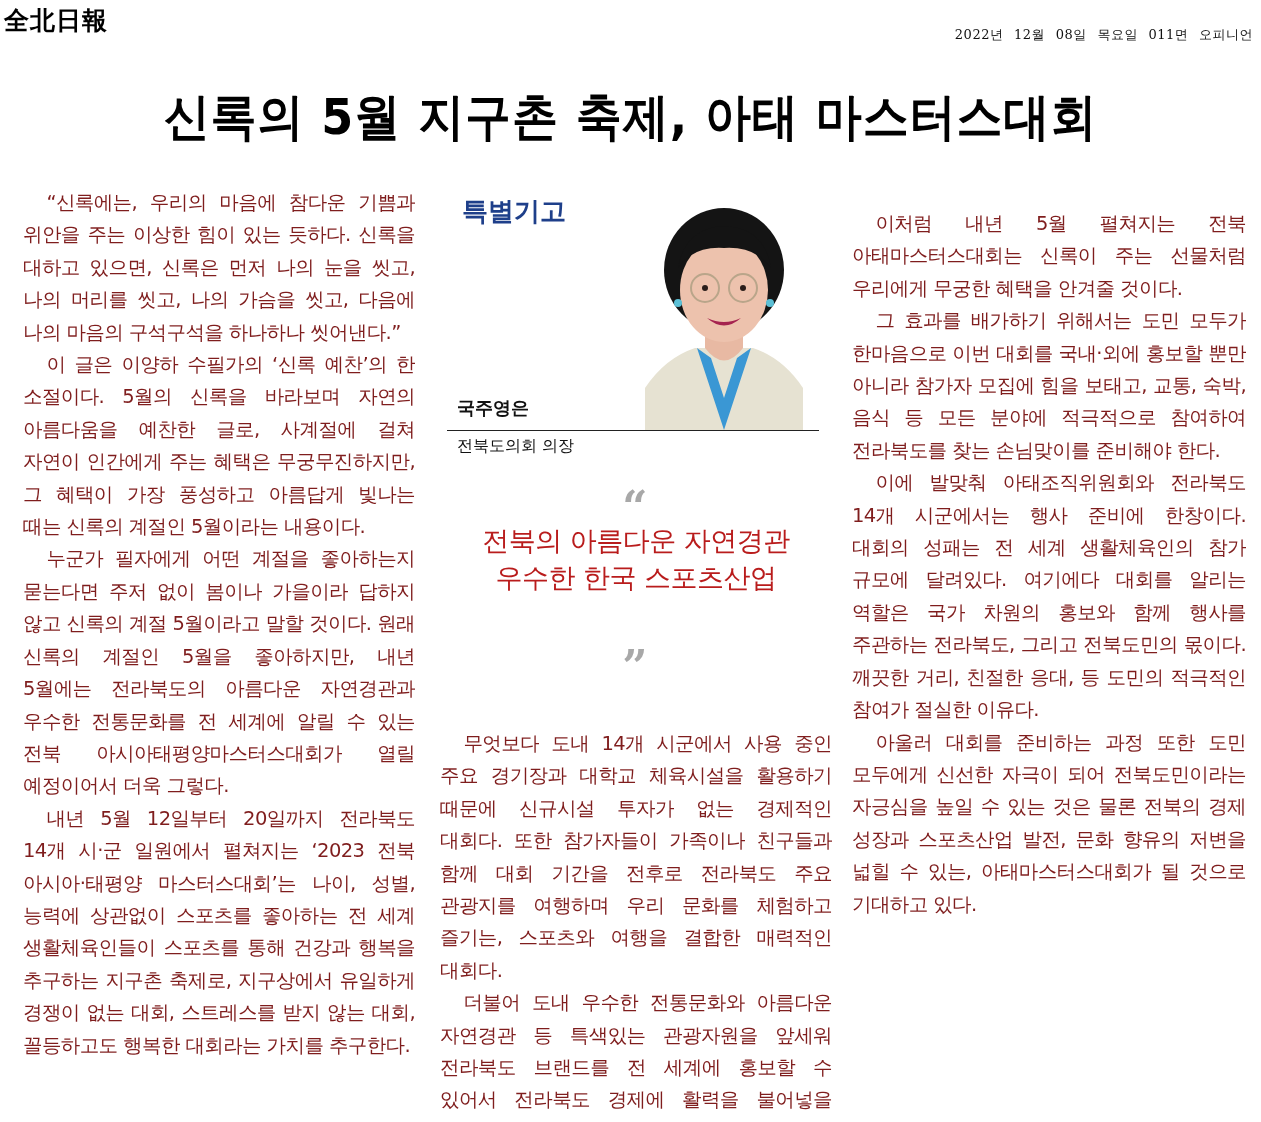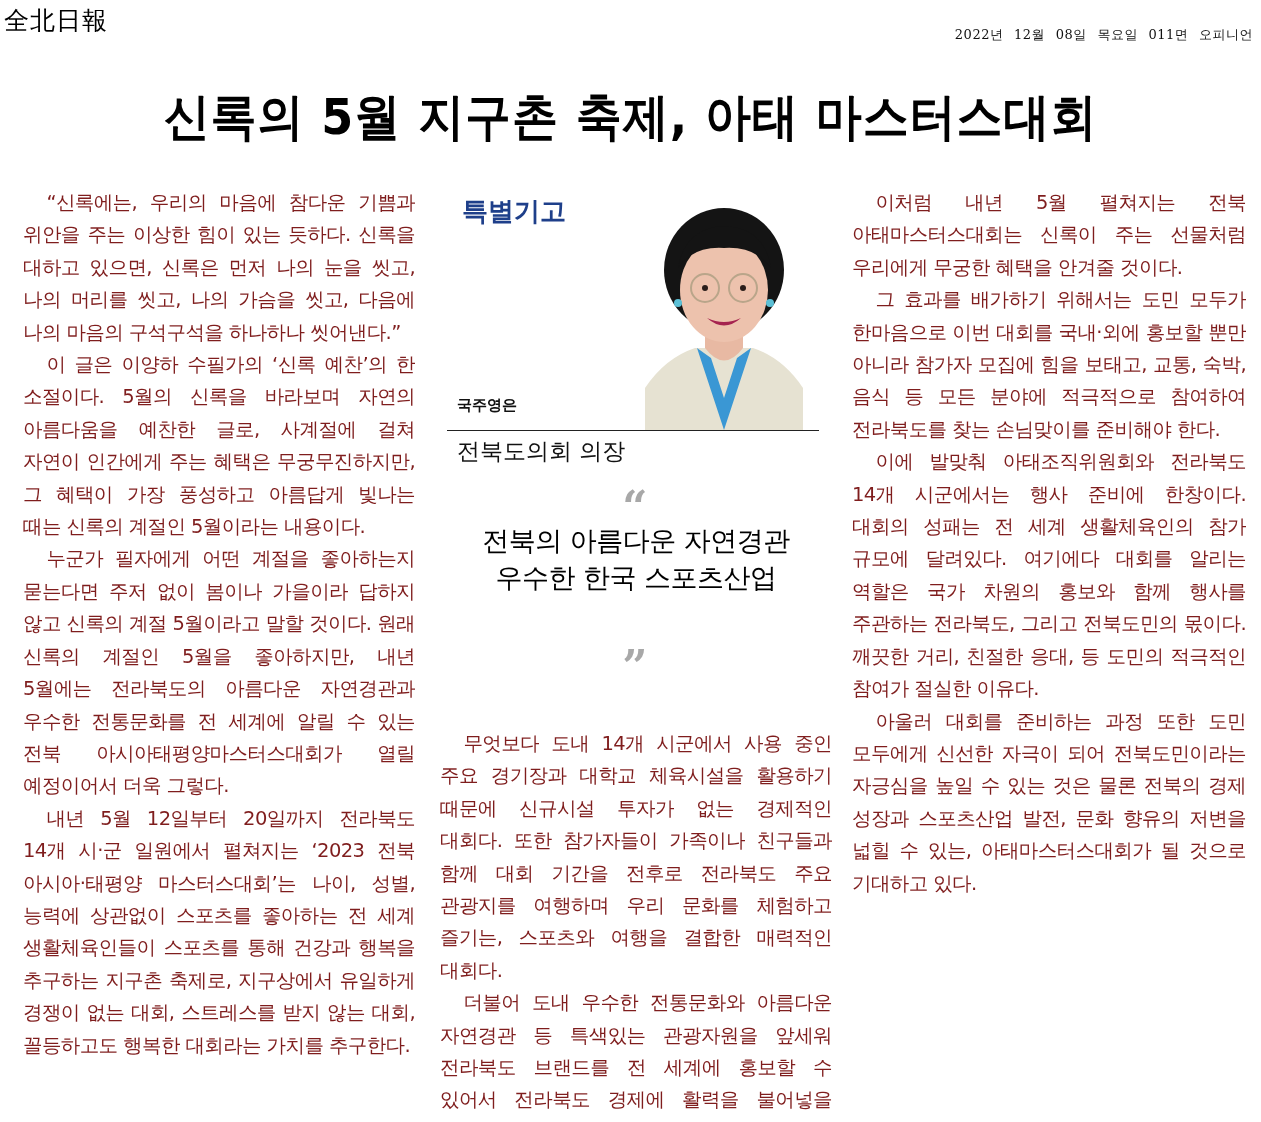--- a/index.html
+++ b/index.html
@@ -1,38 +1,38 @@
 <!DOCTYPE html>
 <html><head>
 <meta charset="utf-8">
 <style>
   * { margin:0; padding:0; box-sizing:border-box; }
   html, body { width:1261px; height:1122px; background:#ffffff; overflow:hidden; }
   body { position:relative; font-family:"DejaVu Sans", sans-serif; color:#1a1a1a; }
 
-  .masthead { position:absolute; left:4px; top:4px; font-family:"DejaVu Serif", serif; font-weight:normal; font-size:25px; letter-spacing:1px; color:#000; }
+  .masthead { position:absolute; left:4px; top:4px; font-family:"DejaVu Serif", serif; font-weight:bold; font-size:25px; letter-spacing:1px; color:#000; }
   .dateline { position:absolute; right:8px; top:26px; font-family:"DejaVu Serif", serif; font-size:13px; color:#111; letter-spacing:0.5px; word-spacing:6px; }
   .headline { position:absolute; left:0; width:1261px; top:84px; text-align:center; font-family:"DejaVu Sans", sans-serif; font-size:50px; font-weight:bold; color:#000; letter-spacing:1px; transform:scaleX(0.92); }
 
   .col { position:absolute; top:187px; font-size:19.5px; line-height:32.4px; color:#7f1d1d; text-align:justify; word-break:keep-all; letter-spacing:-0.6px; }
   .col p { text-indent:1.2em; }
   .col-left { left:23px; width:392px; }
   .col-mid { left:440px; width:392px; top:728px; }
-  .col-right { left:852px; width:394px; }
+  .col-right { left:852px; width:394px;margin-top:21px; }
 
   .special-label { position:absolute; left:462px; top:194px; font-size:26px; font-weight:bold; color:#1e3f8a; }
   .photo { position:absolute; left:645px; top:198px; width:158px; height:232px; overflow:hidden; }
-  .author-name { position:absolute; left:457px; top:396px; font-size:15px; font-weight:bold; color:#111; }
+  .author-name { position:absolute; left:457px; top:396px; font-size:18px; font-weight:bold; color:#111; }
   .author-rule { position:absolute; left:447px; top:430px; width:372px; height:1px; background:#222; }
-  .author-role { position:absolute; left:457px; top:436px; font-size:23px; color:#111; }
+  .author-role { position:absolute; left:457px; top:436px; font-size:16px; color:#111; }
 
   .quote-open, .quote-close { position:absolute; left:610px; width:50px; text-align:center; font-family:"DejaVu Serif", serif; font-weight:bold; font-size:44px; color:#a8a8a8; line-height:1; }
   .quote-open { top:486px; }
   .quote-close { top:645px; }
-  .pull-quote { position:absolute; left:440px; width:392px; top:522px; text-align:center; font-size:27px; line-height:37px; color:#000000; letter-spacing:-0.5px; }
+  .pull-quote { position:absolute; left:440px; width:392px; top:522px; text-align:center; font-size:27px; line-height:37px; color:#b91c1c; letter-spacing:-0.5px; }
   .pull-quote div { white-space:nowrap; }
 </style>
 </head>
 <body>
 
 <div class="masthead">全北日報</div>
 <div class="dateline">2022년 12월 08일 목요일 011면 오피니언</div>
 <h1 class="headline">신록의 5월 지구촌 축제, 아태 마스터스대회</h1>
 
 <div class="col col-left">

